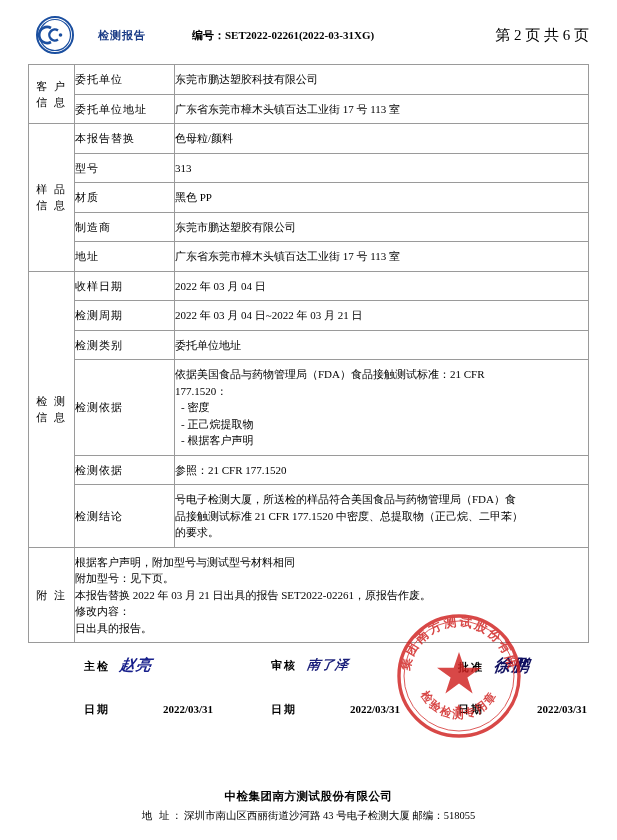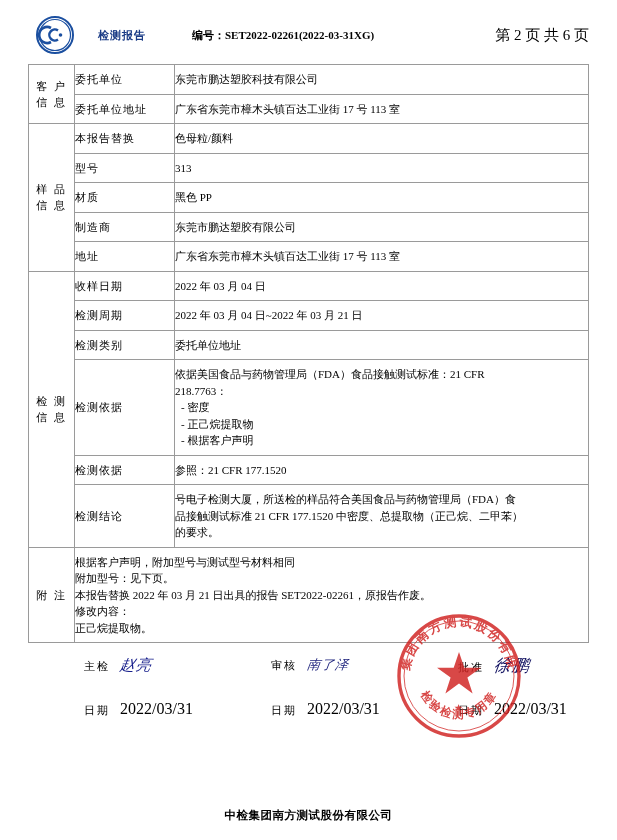--- a/index.html
+++ b/index.html
@@ -113,28 +113,30 @@
     align-items: center;
     height: 44px;
     font-size: 11px;
   }
   .sig-cell {
     display: flex;
     align-items: baseline;
     width: 33.33%;
     padding-left: 56px;
     box-sizing: border-box;
+    font-weight: bold;
   }
   .sig-cell .lab {
     letter-spacing: 2px;
     margin-right: 10px;
     white-space: nowrap;
   }
   .sig-cell .val {
-    font-size: 16px;
+    font-size: 11px;
+    margin-left: 43px;
   }
   .handwrite {
     font-family: "Liberation Serif", serif;
     font-style: italic;
     font-size: 15px;
     color: #18208c;
     transform: skewX(-8deg);
     letter-spacing: 1px;
     white-space: nowrap;
   }
@@ -254,21 +256,21 @@
       <td class="field-value">2022 年 03 月 04 日~2022 年 03 月 21 日</td>
     </tr>
     <tr>
       <td class="field-label">检测类别</td>
       <td class="field-value">委托单位地址</td>
     </tr>
     <tr>
       <td class="field-label">检测依据</td>
       <td class="field-value">
         <span class="listline">依据美国食品与药物管理局（FDA）食品接触测试标准：21 CFR</span>
-        <span class="listline">218.7763：</span>
+        <span class="listline">177.1520：</span>
         <span class="listline indent1">- 密度</span>
         <span class="listline indent1">- 正己烷提取物</span>
         <span class="listline indent1">- 根据客户声明</span>
       </td>
     </tr>
     <tr>
       <td class="field-label">检测依据</td>
       <td class="field-value">参照：21 CFR 177.1520</td>
     </tr>
     <tr>
@@ -280,21 +282,21 @@
       </td>
     </tr>
 
     <tr>
       <td class="sec-label">附 注</td>
       <td class="field-value" colspan="2">
         <span class="listline">根据客户声明，附加型号与测试型号材料相同</span>
         <span class="listline">附加型号：见下页。</span>
         <span class="listline">本报告替换 2022 年 03 月 21 日出具的报告 SET2022-02261，原报告作废。</span>
         <span class="listline">修改内容：</span>
-        <span class="listline">正己烷提取物。</span>
+        <span class="listline">日出具的报告。</span>
       </td>
     </tr>
   </tbody>
     </table>
 
   <div class="signblock">
     <div class="signrow">
       <div class="sig-cell">
         <span class="lab">主检</span>
         <span class="handwrite">赵亮</span>
@@ -338,15 +340,19 @@
       <text font-family="'Liberation Serif', serif" font-size="11.5" font-weight="bold" fill="#d0201f" letter-spacing="2">
         <textPath href="#arcBot" startOffset="50%" text-anchor="middle">检验检测专用章</textPath>
       </text>
       <polygon fill="#d0201f" points="64,40 69.3,55.8 86,55.8 72.4,65.6 77.6,81.4 64,71.6 50.4,81.4 55.6,65.6 42,55.8 58.7,55.8"></polygon>
       <text x="64" y="99" font-family="'Liberation Serif', serif" font-size="9" font-weight="bold" fill="#d0201f" text-anchor="middle" letter-spacing="1">★</text>
     </svg>
   </div>
 
   <div class="footer">
     <div class="company">中检集团南方测试股份有限公司</div>
+    <div>
+      <span class="spaced">地  址：</span><span>深圳市南山区西丽街道沙河路 43 号电子检测大厦</span>
+      <span>邮编：</span><span>518055</span>
+    </div>
   </div>
 
 </div>
 
 </body></html>

